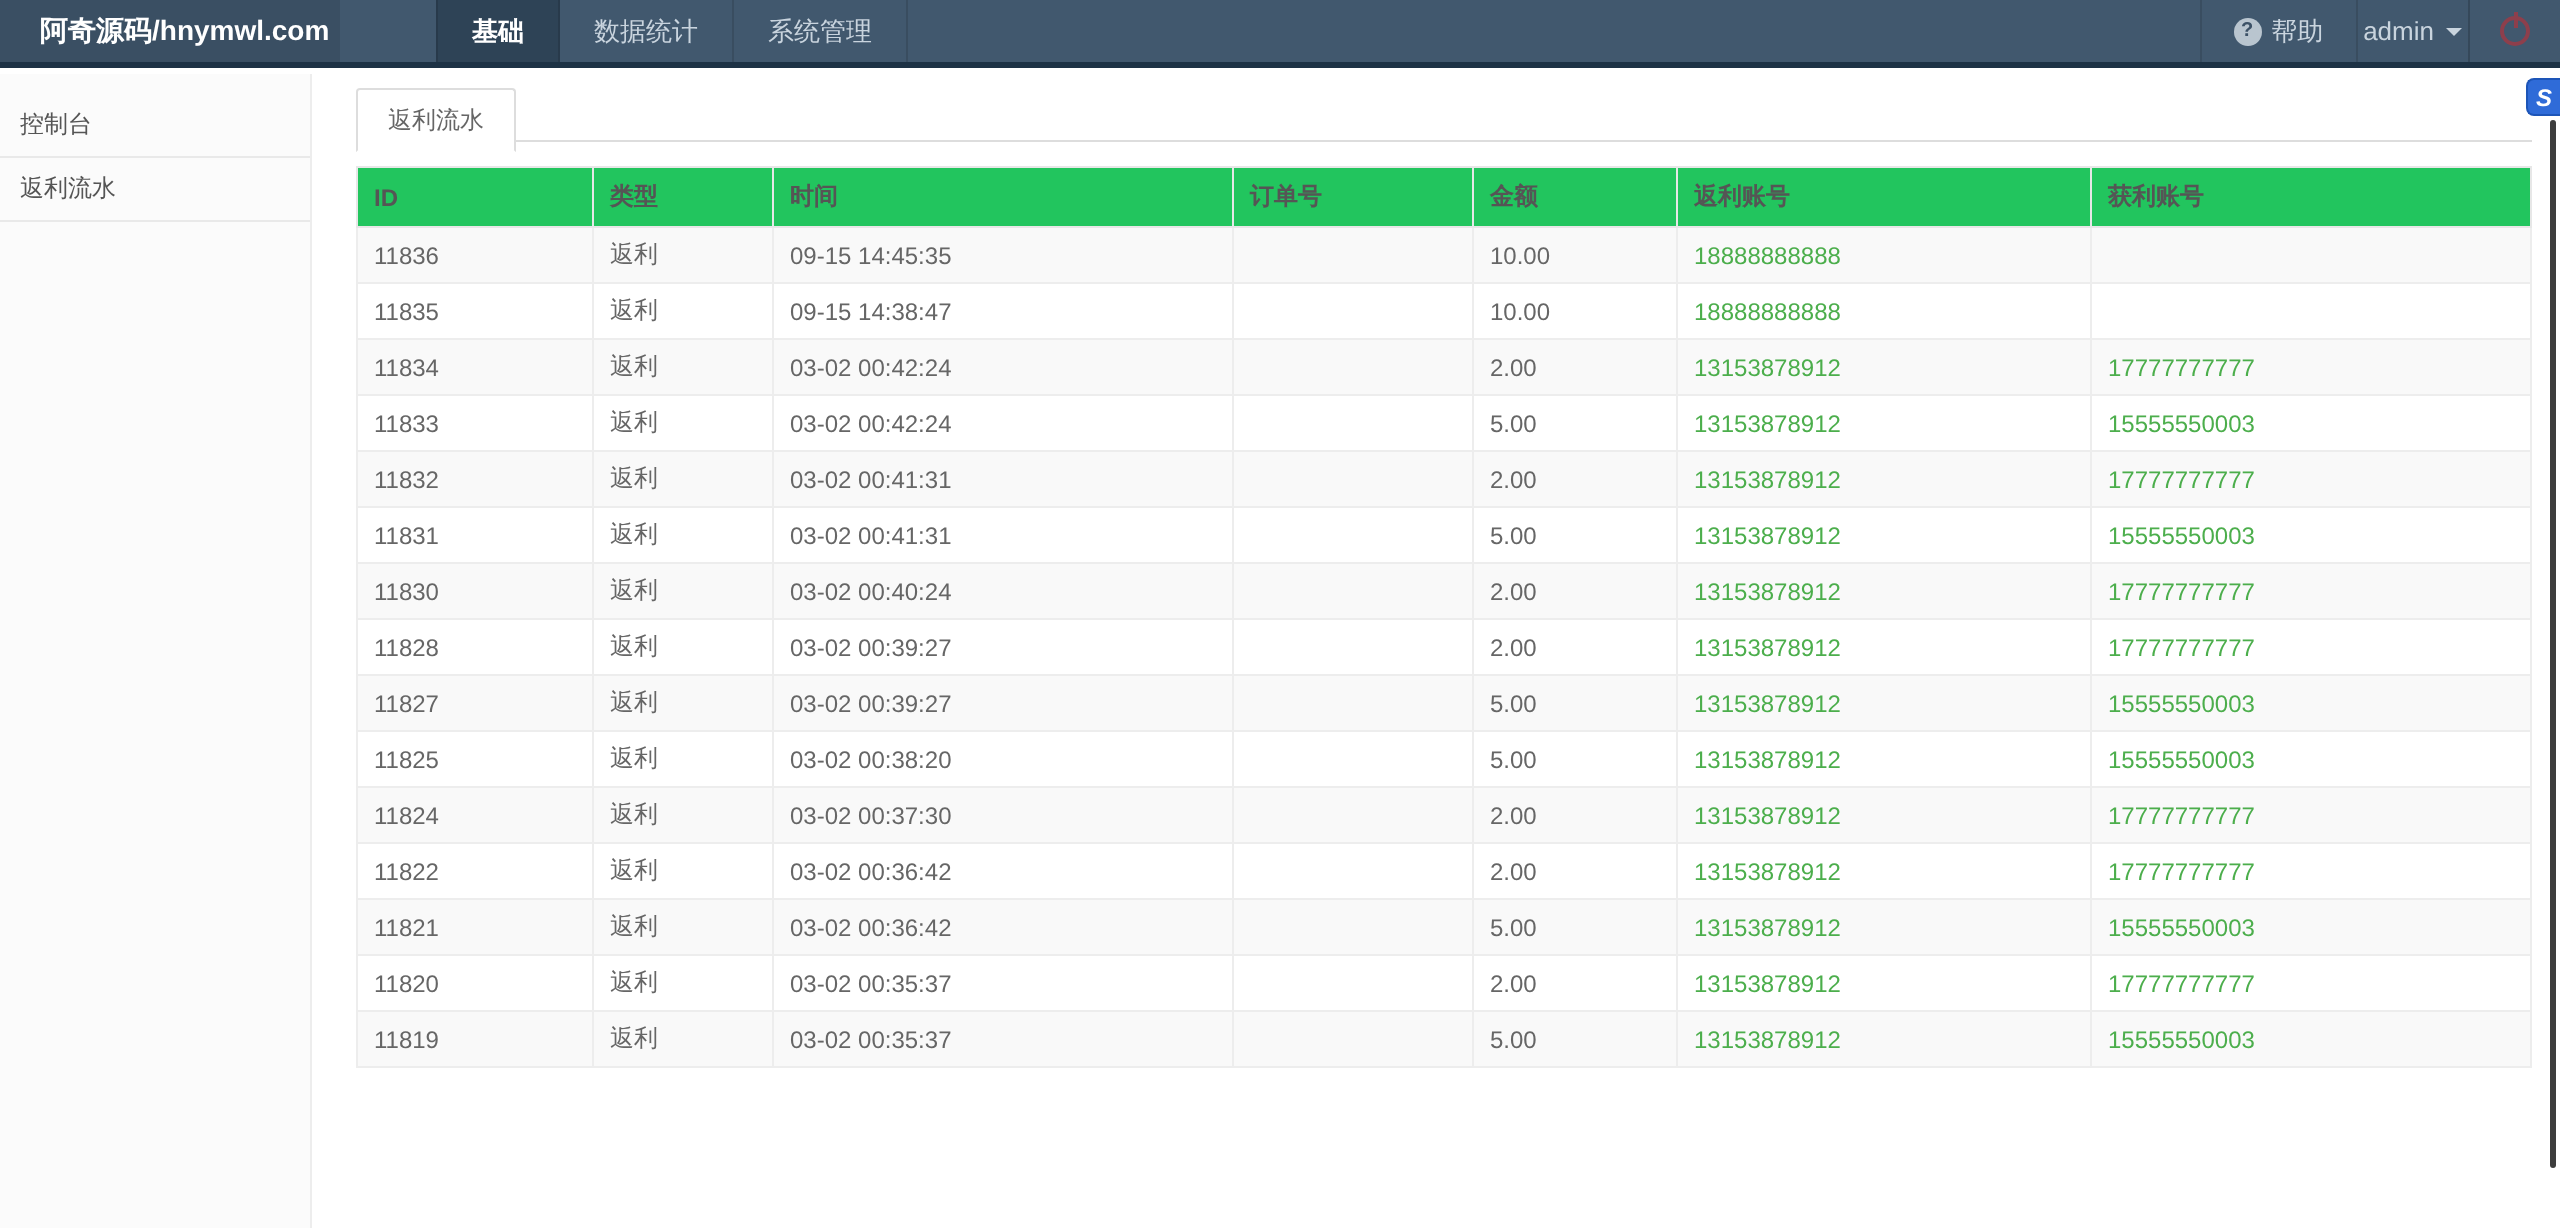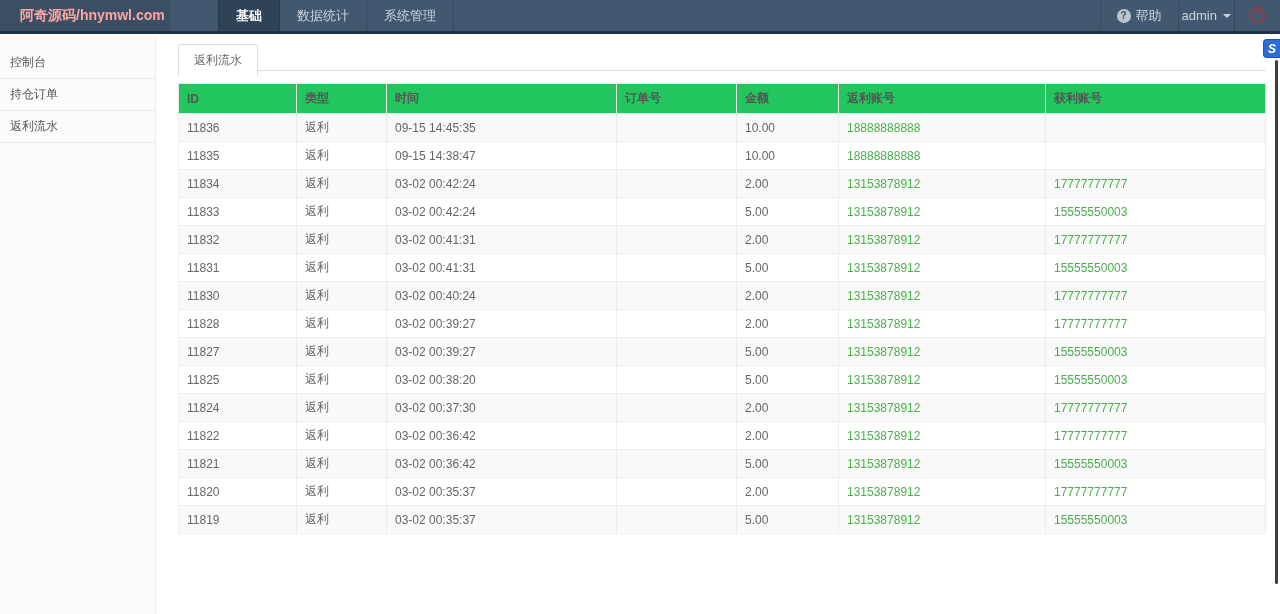--- a/index.html
+++ b/index.html
@@ -3,21 +3,21 @@
 <meta charset="utf-8">
 <style>
   * { margin:0; padding:0; box-sizing:border-box; }
   html,body { width:1280px; height:614px; overflow:hidden; background:#fff;
     font-family:"Liberation Sans","DejaVu Sans",sans-serif; }
   .page { position:relative; width:1280px; height:614px; }
 
   
   .navbar { position:absolute; top:0; left:0; right:0; height:34px;
     background:#41586e; border-bottom:3px solid #1d3245; display:flex; align-items:stretch; }
-  .brand { width:170px; background:#3a4f63; color:#fca5a5; font-size:14px; font-weight:bold;
+  .brand { width:170px; background:#3a4f63; color:#ffffff; font-size:14px; font-weight:bold;
     display:flex; align-items:center; padding-left:20px; white-space:nowrap; }
   .nav-items { display:flex; align-items:stretch;padding-left:48px; }
   .nav-item { display:flex; align-items:center; padding:0 17px; font-size:13px;
     color:#c9d4de; cursor:pointer; border-right:1px solid rgba(0,0,0,0.12); }
   .nav-item:first-child { border-left:1px solid rgba(0,0,0,0.12); }
   .nav-item.active { background:#2e4356; color:#fff; font-weight:bold; }
   .nav-right { margin-left:auto; display:flex; align-items:stretch; }
   .nav-help { display:flex; align-items:center; gap:5px; padding:0 16px; font-size:13px;
     color:#c9d4de; cursor:pointer; border-left:1px solid rgba(0,0,0,0.12); }
   .q-icon { width:14px; height:14px; border-radius:50%; background:#b9c5cf; color:#3c5166;
@@ -85,21 +85,20 @@
         <span class="caret"></span>
       </div>
       <div class="nav-power">
         <span class="power-glyph"></span>
       </div>
     </div>
   </div>
 
   <div class="sidebar">
       <div class="side-item">控制台</div>
-      <div class="side-item">持仓订单</div>
       <div class="side-item">返利流水</div>
     </div>
 
   <div class="main">
     <div class="tabbar">
       <span class="tab">返利流水</span>
     </div>
     <table>
       <colgroup>
         <col style="width:118px">

